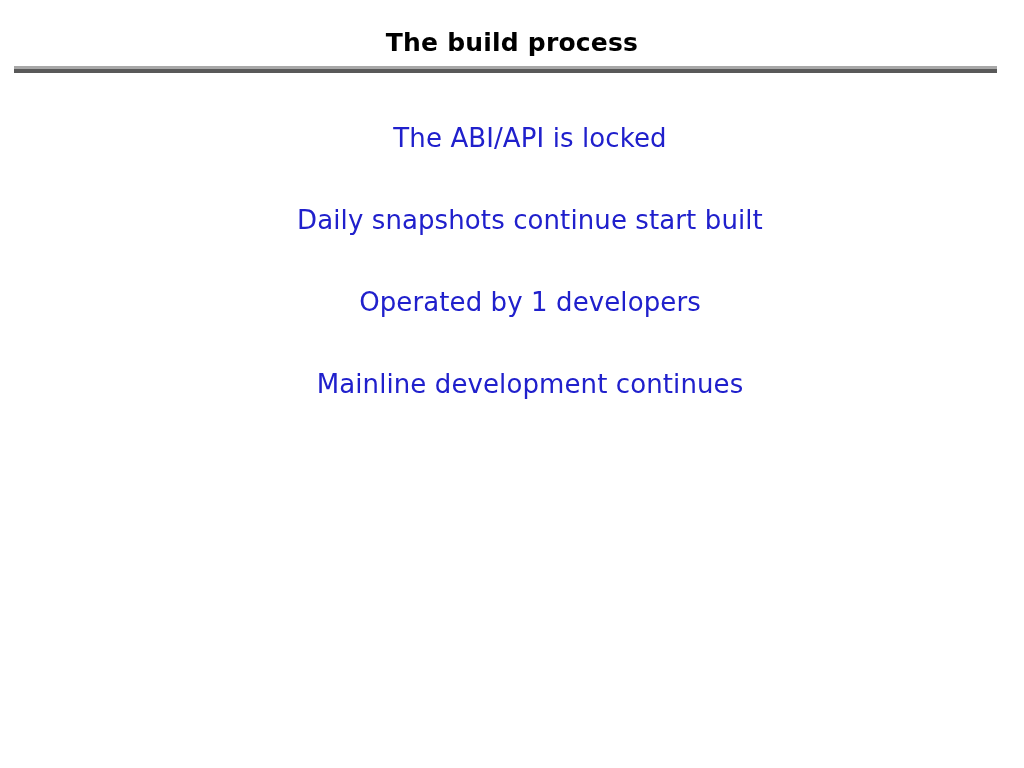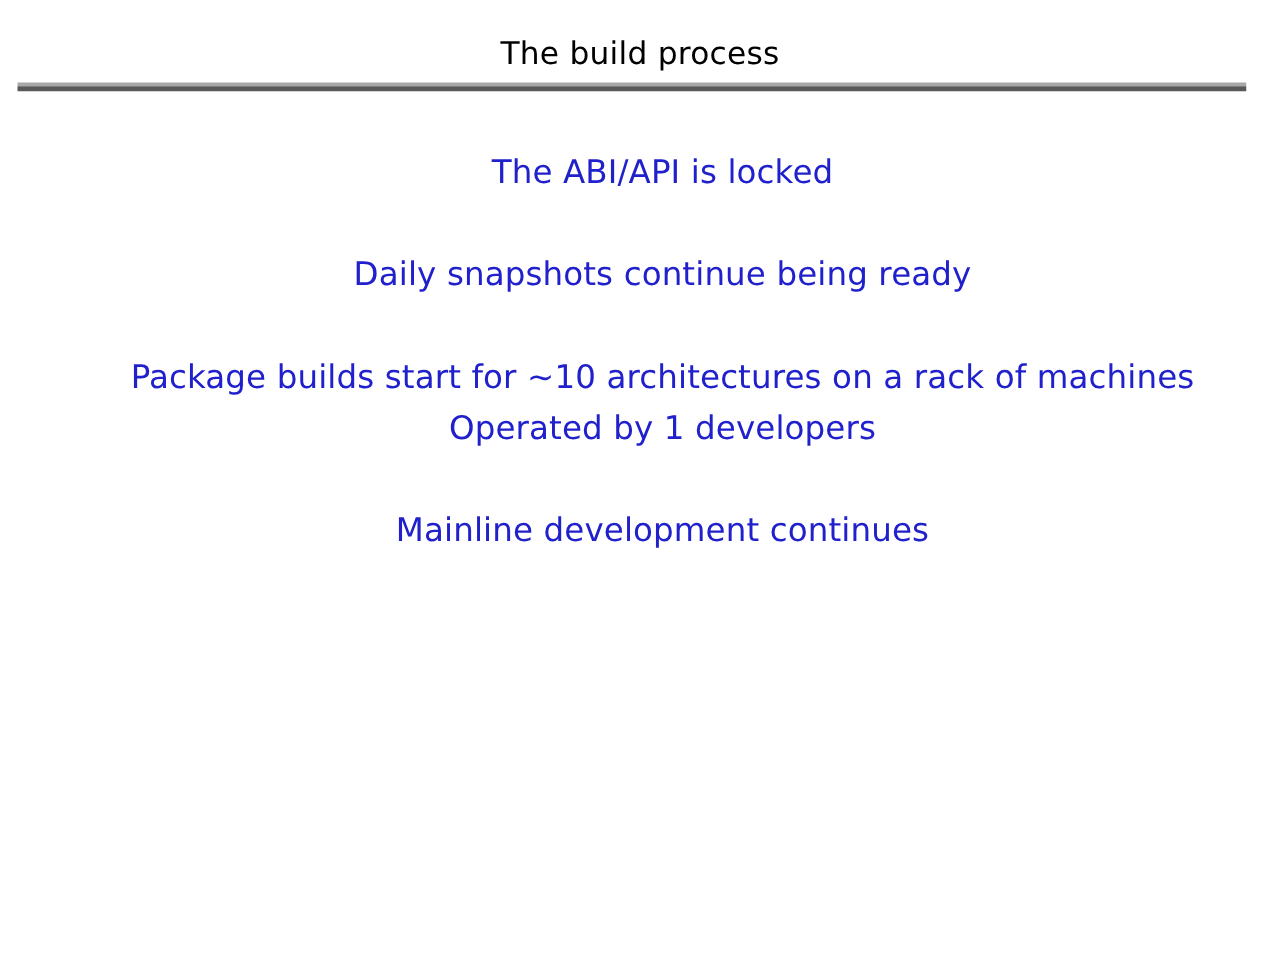--- a/index.html
+++ b/index.html
@@ -26,21 +26,21 @@
   
   .slide-title {
     position: absolute;
     left: 0;
     top: 28px;
     width: 1024px;
     text-align: center;
     color: #000000;
     font-family: "DejaVu Sans", "Liberation Sans", sans-serif;
     font-size: 25px;
-    font-weight: 400;
+    font-weight: 700;
     letter-spacing: 0.2px;
     line-height: 30px;
     white-space: nowrap;
   }
 
   
   .title-rule {
     position: absolute;
     left: 14px;
     top: 66px;
@@ -103,25 +103,24 @@
     <div class="rule-bottom"></div>
   </div>
 
   <div class="body-area">
 
     <div class="bullet-block">
       <span class="bullet-line">The ABI/API is locked</span>
     </div>
 
     <div class="bullet-block">
-      <span class="bullet-line">Daily snapshots continue being ready</span>
+      <span class="bullet-line">Daily snapshots continue start built</span>
     </div>
 
     <div class="bullet-block">
-      <span class="bullet-line">Package builds start for ~10 architectures on a rack of machines</span>
       <span class="bullet-line">Operated by 1 developers</span>
     </div>
 
 
 
 
     <div class="bullet-block">
       <span class="bullet-line">Mainline development continues</span>
     </div>
 

